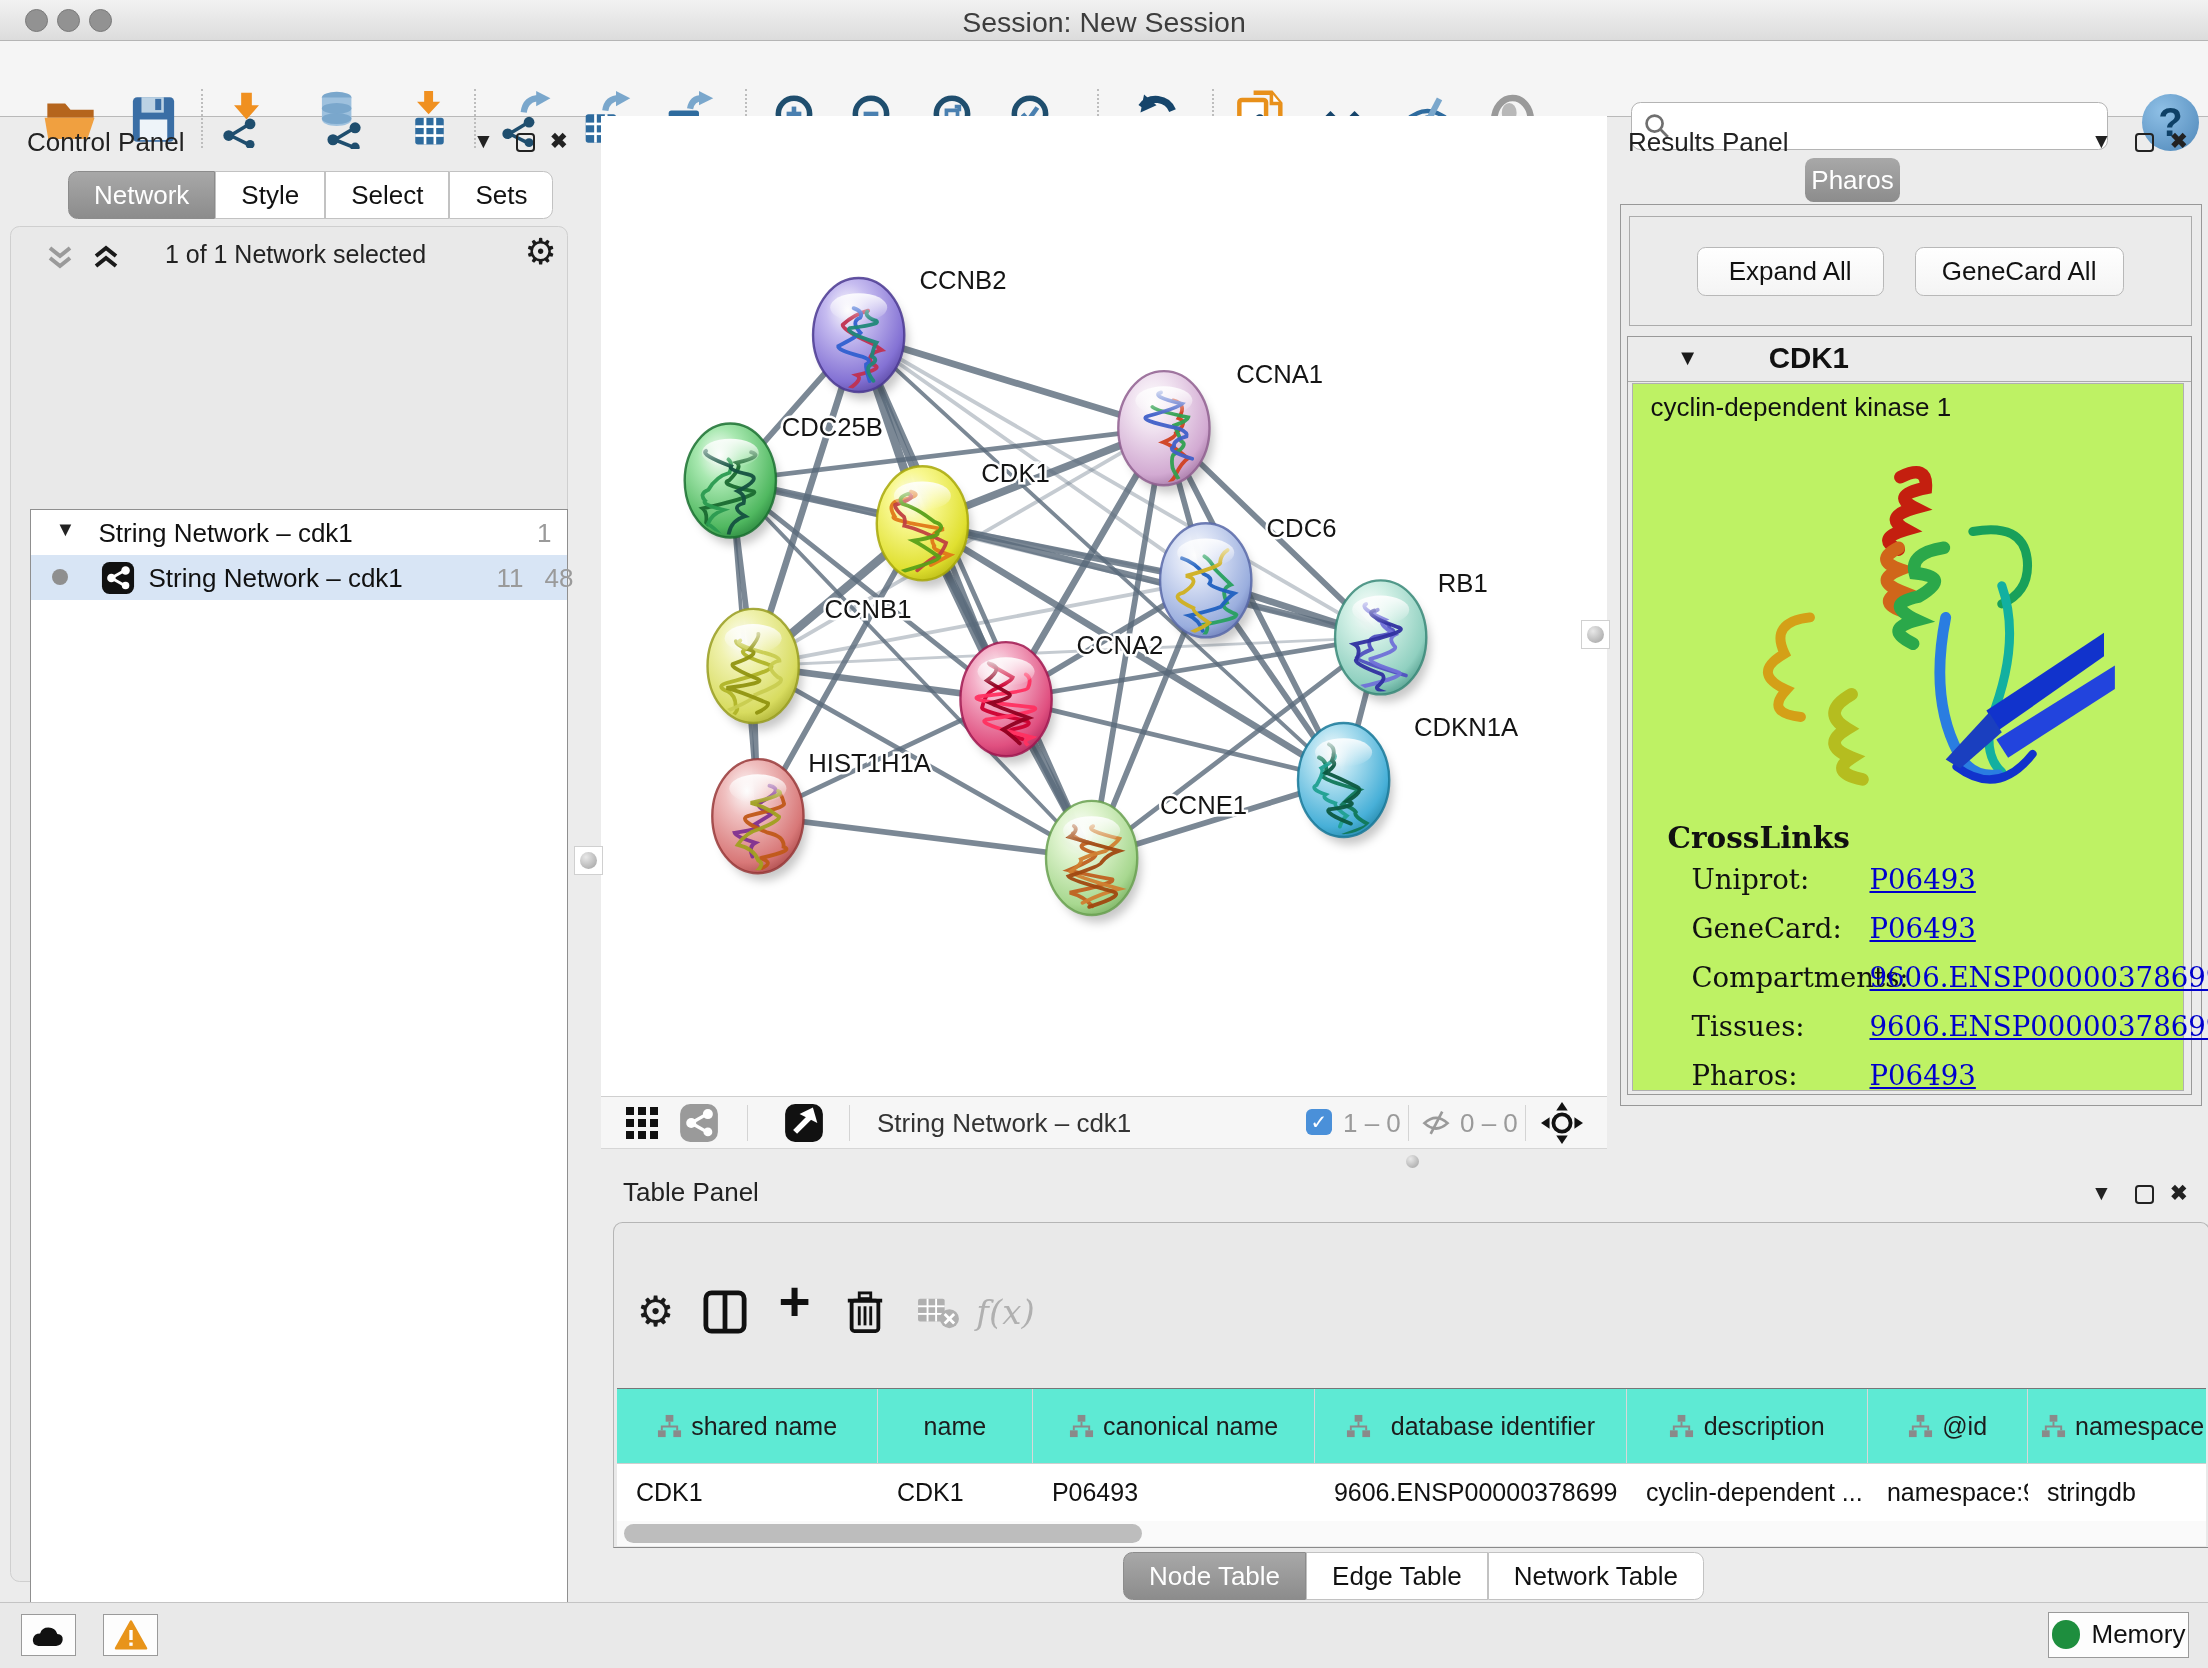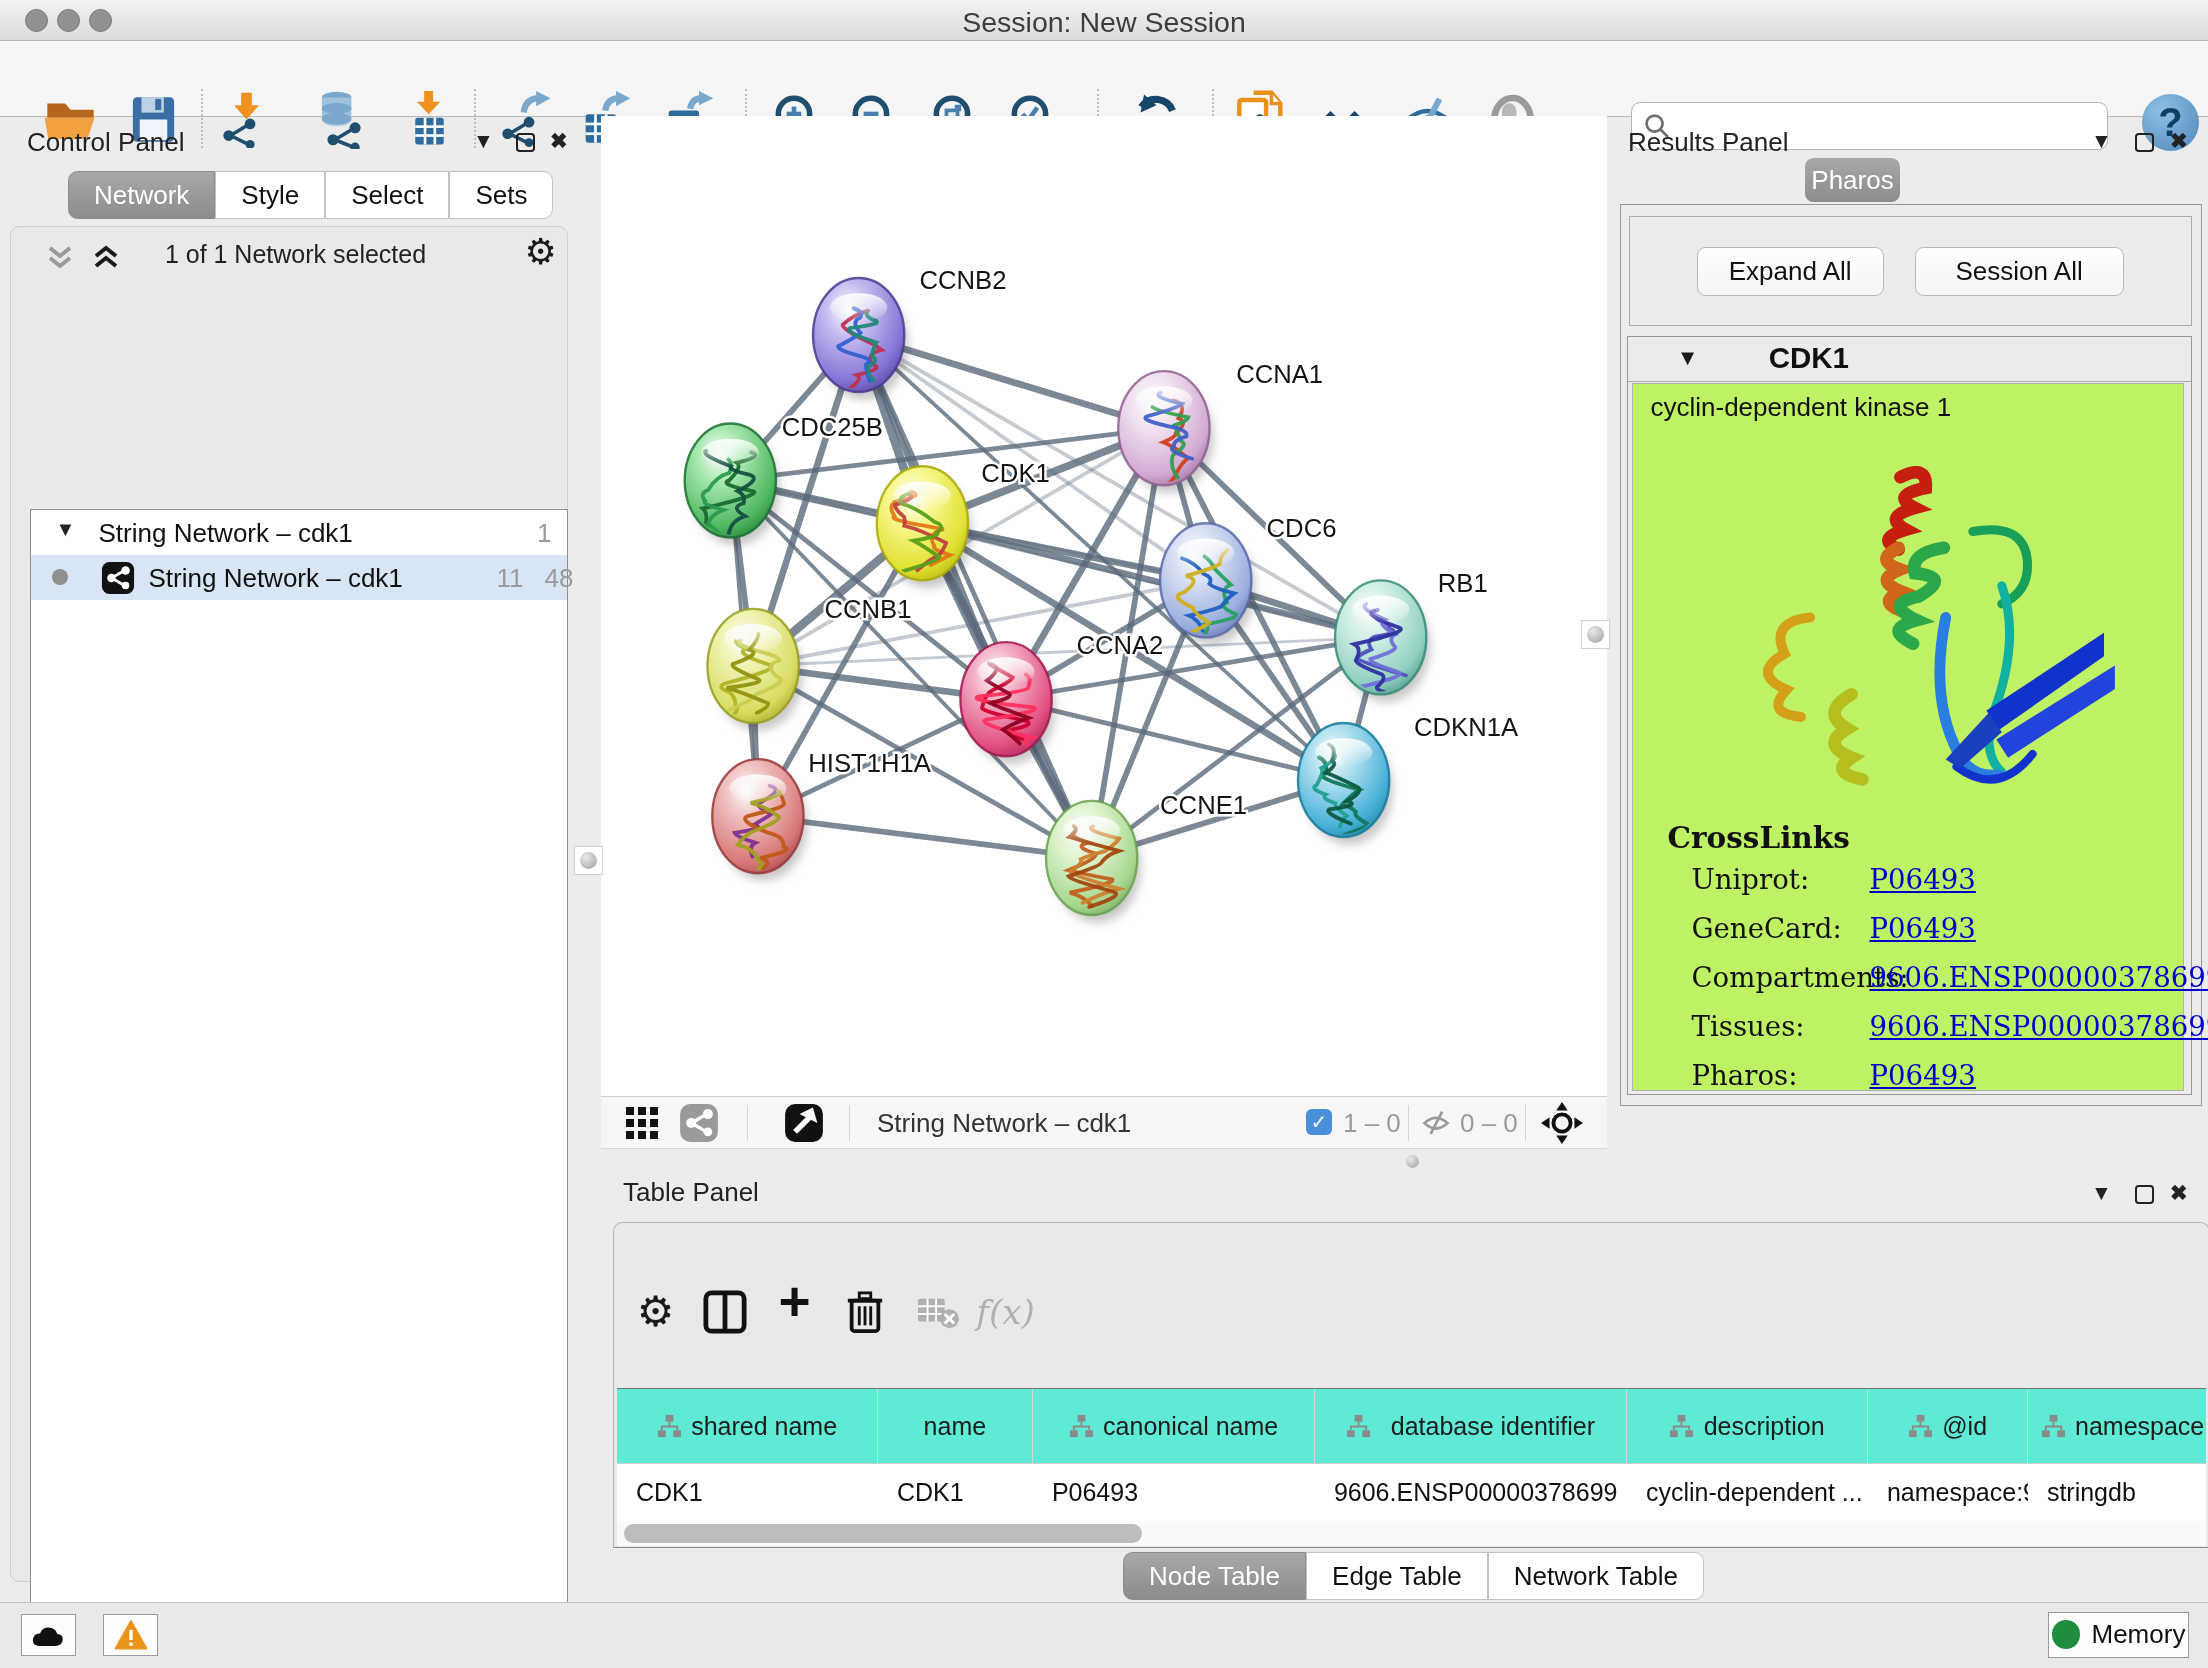--- a/index.html
+++ b/index.html
@@ -690,21 +690,21 @@
   </div>
 
 <div class="abs panel-title" style="left:1628px;top:127px">Results Panel</div>
 <div class="abs phdr-ic" style="left:2091px;top:129px">▼</div>
 <div class="maxbox" style="left:2135px;top:133px"></div>
 <div class="abs phdr-ic" style="left:2170px;top:129px;font-weight:bold">✖</div>
 <div class="abs" style="left:1805px;top:158px;width:95px;height:44px;background:linear-gradient(#a8a8a8,#8c8c8c);border-radius:8.6px;color:#fff;font-size:26px;display:flex;align-items:center;justify-content:center">Pharos</div>
 <div id="rp-card" class="abs">
   <div class="abs" style="left:7.6px;top:11.4px;width:563px;height:110px;border:1px solid #ababab;box-sizing:border-box">
     <div class="btn" style="left:67px;top:30px;width:185px;height:47px">Expand All</div>
-    <div class="btn" style="left:285px;top:30px;width:207px;height:47px">Session All</div>
+    <div class="btn" style="left:285px;top:30px;width:207px;height:47px">GeneCard All</div>
   </div>
   <div id="cdk1-box">
     <span class="abs" style="left:49px;top:7.6px;font-size:22px;color:#1a1a1a">▼</span>
     <span class="abs" style="left:141px;top:3.8px;font-size:29.5px;font-weight:bold;color:#111">CDK1</span>
     <div class="abs" style="left:0;top:44px;width:100%;border-top:1px solid #ababab"></div>
     <div id="cdk1-content">
       <div class="abs" style="left:17px;top:7.6px;font-size:26px;color:#111">cyclin-dependent kinase 1</div>
       <svg class="abs" style="left:28.5px;top:57px" width="495" height="380" viewBox="0 0 520 420">
         <g fill="none" stroke-linecap="round">
           <path d="M250 40 q30 -15 28 12 q-40 8 -12 22 q-36 10 -10 24 q-34 10 -8 22" stroke="#c41f0f" stroke-width="14"></path>

